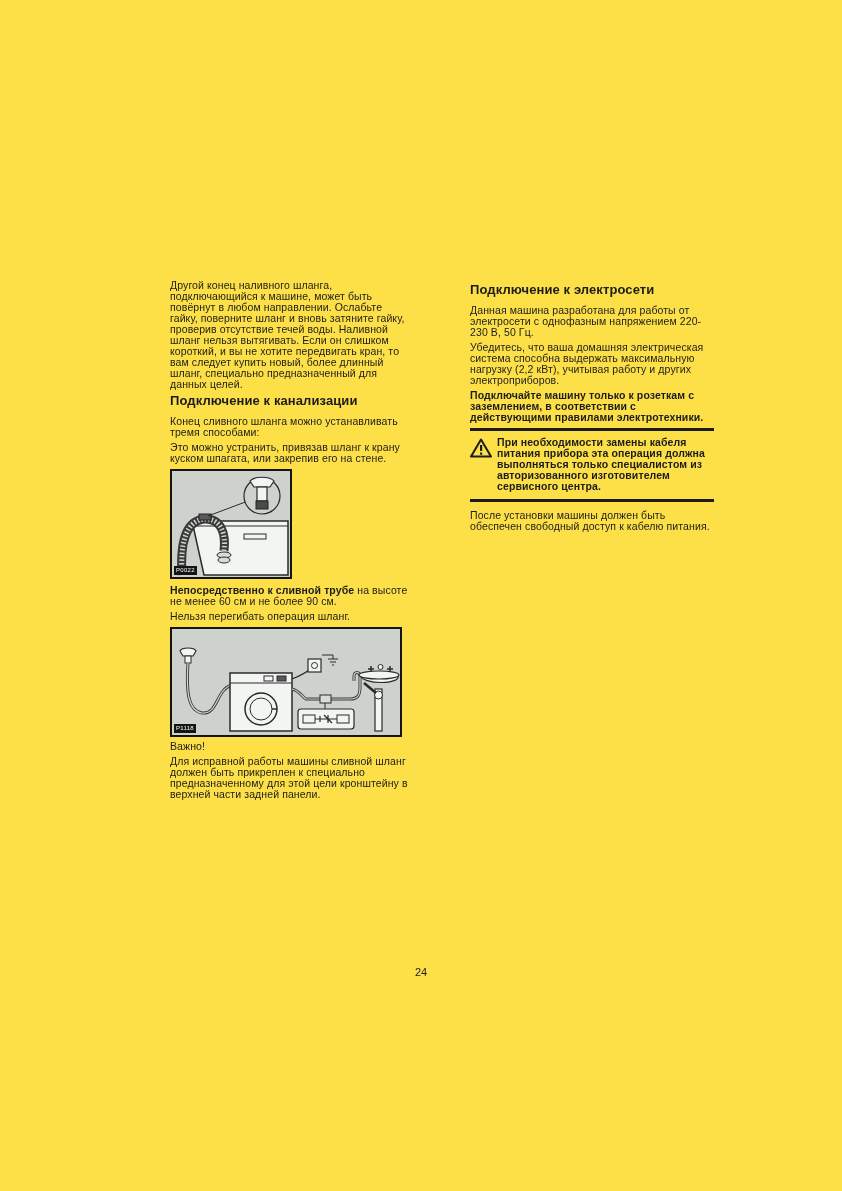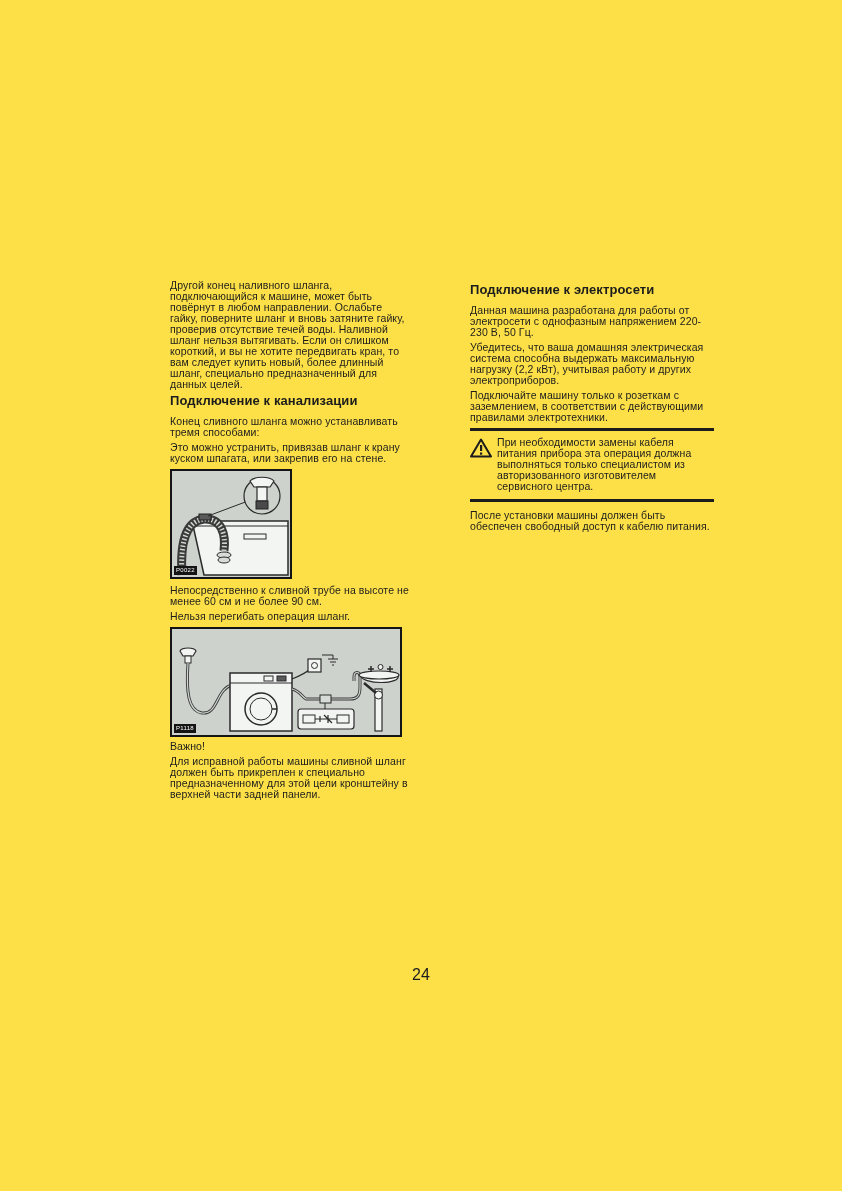--- a/index.html
+++ b/index.html
@@ -9,21 +9,21 @@
     font-family:"Liberation Sans", sans-serif;
     color:#1c1c1c;
     position:relative;
     overflow:hidden;
   }
   .page { position:absolute; inset:0; background:#fde047; }
   .col { position:absolute; font-size:10.5px; line-height:11px; letter-spacing:0.1px; }
   .col-left  { left:170px; top:280px; width:241px; }
   .col-right { left:430px; top:283px; width:244px;margin-left:40px; }
   p.para { margin:0 0 4px 0; }
-  .b { font-weight:normal; }
+  .b { font-weight:bold; }
   .intro { margin-bottom:26px; }
   h2.section-title {
     font-size:13px; font-weight:bold; line-height:14px;
     margin:0 0 8px 0; letter-spacing:0.1px;
   }
   .figure {
     position:relative;
     border:2px solid #141414;
     background:#cdd2cd;
     margin:5px 0 6px 0;
@@ -43,21 +43,21 @@
     margin:5px 0 8px 0;
     padding:6px 0 7px 0;
     display:flex;
   }
   .warning-icon-cell { flex:0 0 27px; padding-top:1px; }
   .warning-text p { margin:0 0 5px 0; }
   .warning-text p:last-child { margin-bottom:0; }
   .important-title { font-weight:normal; margin-bottom:0; }
   .page-number {
     position:absolute; left:0; top:966px; width:842px;
-    text-align:center; font-size:16px; color:#1c1c1c;
+    text-align:center; font-size:11px; color:#1c1c1c;
   }
   .ink { stroke:#2a2a2a; fill:none; }
 </style>
 </head>
 <body>
 
 <div class="page">
 
   <div class="col col-left">
 

